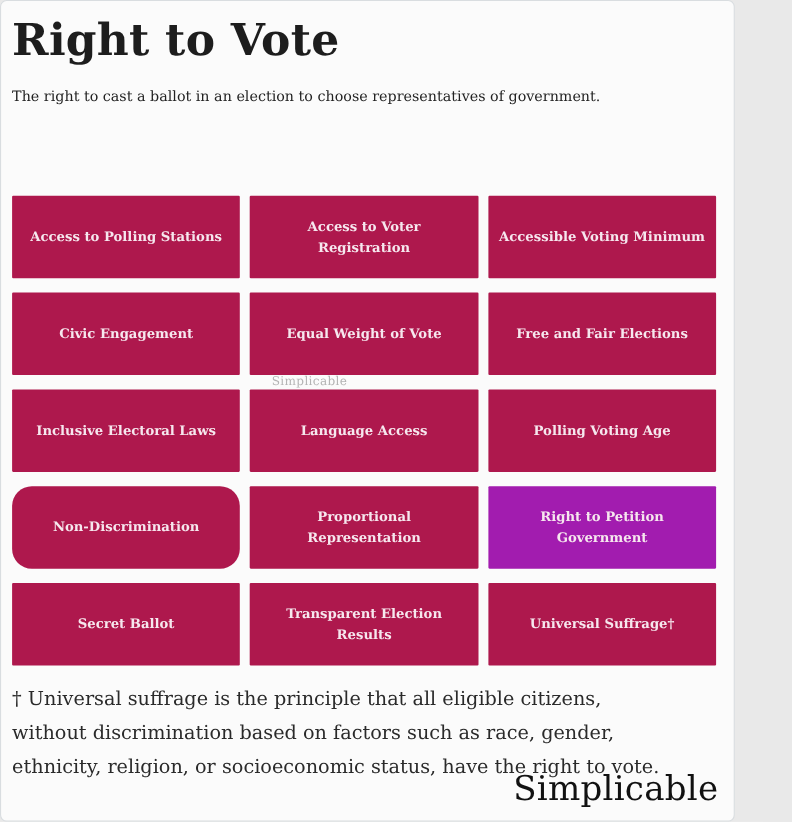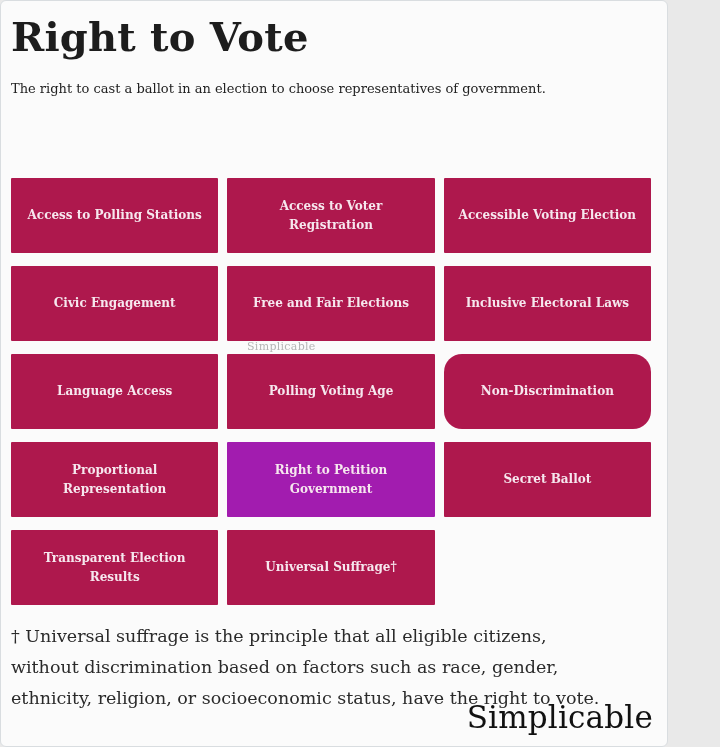--- a/index.html
+++ b/index.html
@@ -90,22 +90,23 @@
 
 <div class="card">
 
   <h1 class="page-title">Right to Vote</h1>
 
   <p class="page-desc">The right to cast a ballot in an election to choose representatives of government.</p>
 
   <div class="grid">
     <div class="cell" style="background: rgb(174, 24, 77); color: rgb(246, 231, 238);">Access to Polling Stations</div>
     <div class="cell" style="background: rgb(174, 24, 77); color: rgb(246, 231, 238);">Access to Voter Registration</div>
-    <div class="cell" style="background: rgb(174, 24, 77); color: rgb(246, 231, 238);">Accessible Voting Election</div>
+    <div class="cell" style="background: rgb(174, 24, 77); color: rgb(246, 231, 238);">Accessible Voting Minimum</div>
     <div class="cell" style="background: rgb(174, 24, 77); color: rgb(246, 231, 238);">Civic Engagement</div>
+    <div class="cell" style="background: rgb(174, 24, 77); color: rgb(246, 231, 238);">Equal Weight of Vote</div>
     <div class="cell" style="background: rgb(174, 24, 77); color: rgb(246, 231, 238);">Free and Fair Elections</div>
     <div class="cell" style="background: rgb(174, 24, 77); color: rgb(246, 231, 238);">Inclusive Electoral Laws</div>
     <div class="cell" style="background: rgb(174, 24, 77); color: rgb(246, 231, 238);">Language Access</div>
     <div class="cell" style="background: rgb(174, 24, 77); color: rgb(246, 231, 238);">Polling Voting Age</div>
     <div class="cell" style="background: rgb(174, 24, 77); color: rgb(246, 231, 238); border-radius: 18px;">Non-Discrimination</div>
     <div class="cell" style="background: rgb(174, 24, 77); color: rgb(246, 231, 238);">Proportional Representation</div>
     <div class="cell" style="background: #a21caf; color: rgb(246, 231, 238);">Right to Petition Government</div>
     <div class="cell" style="background: rgb(174, 24, 77); color: rgb(246, 231, 238);">Secret Ballot</div>
     <div class="cell" style="background: rgb(174, 24, 77); color: rgb(246, 231, 238);">Transparent Election Results</div>
     <div class="cell" style="background: rgb(174, 24, 77); color: rgb(246, 231, 238);">Universal Suffrage†</div>

